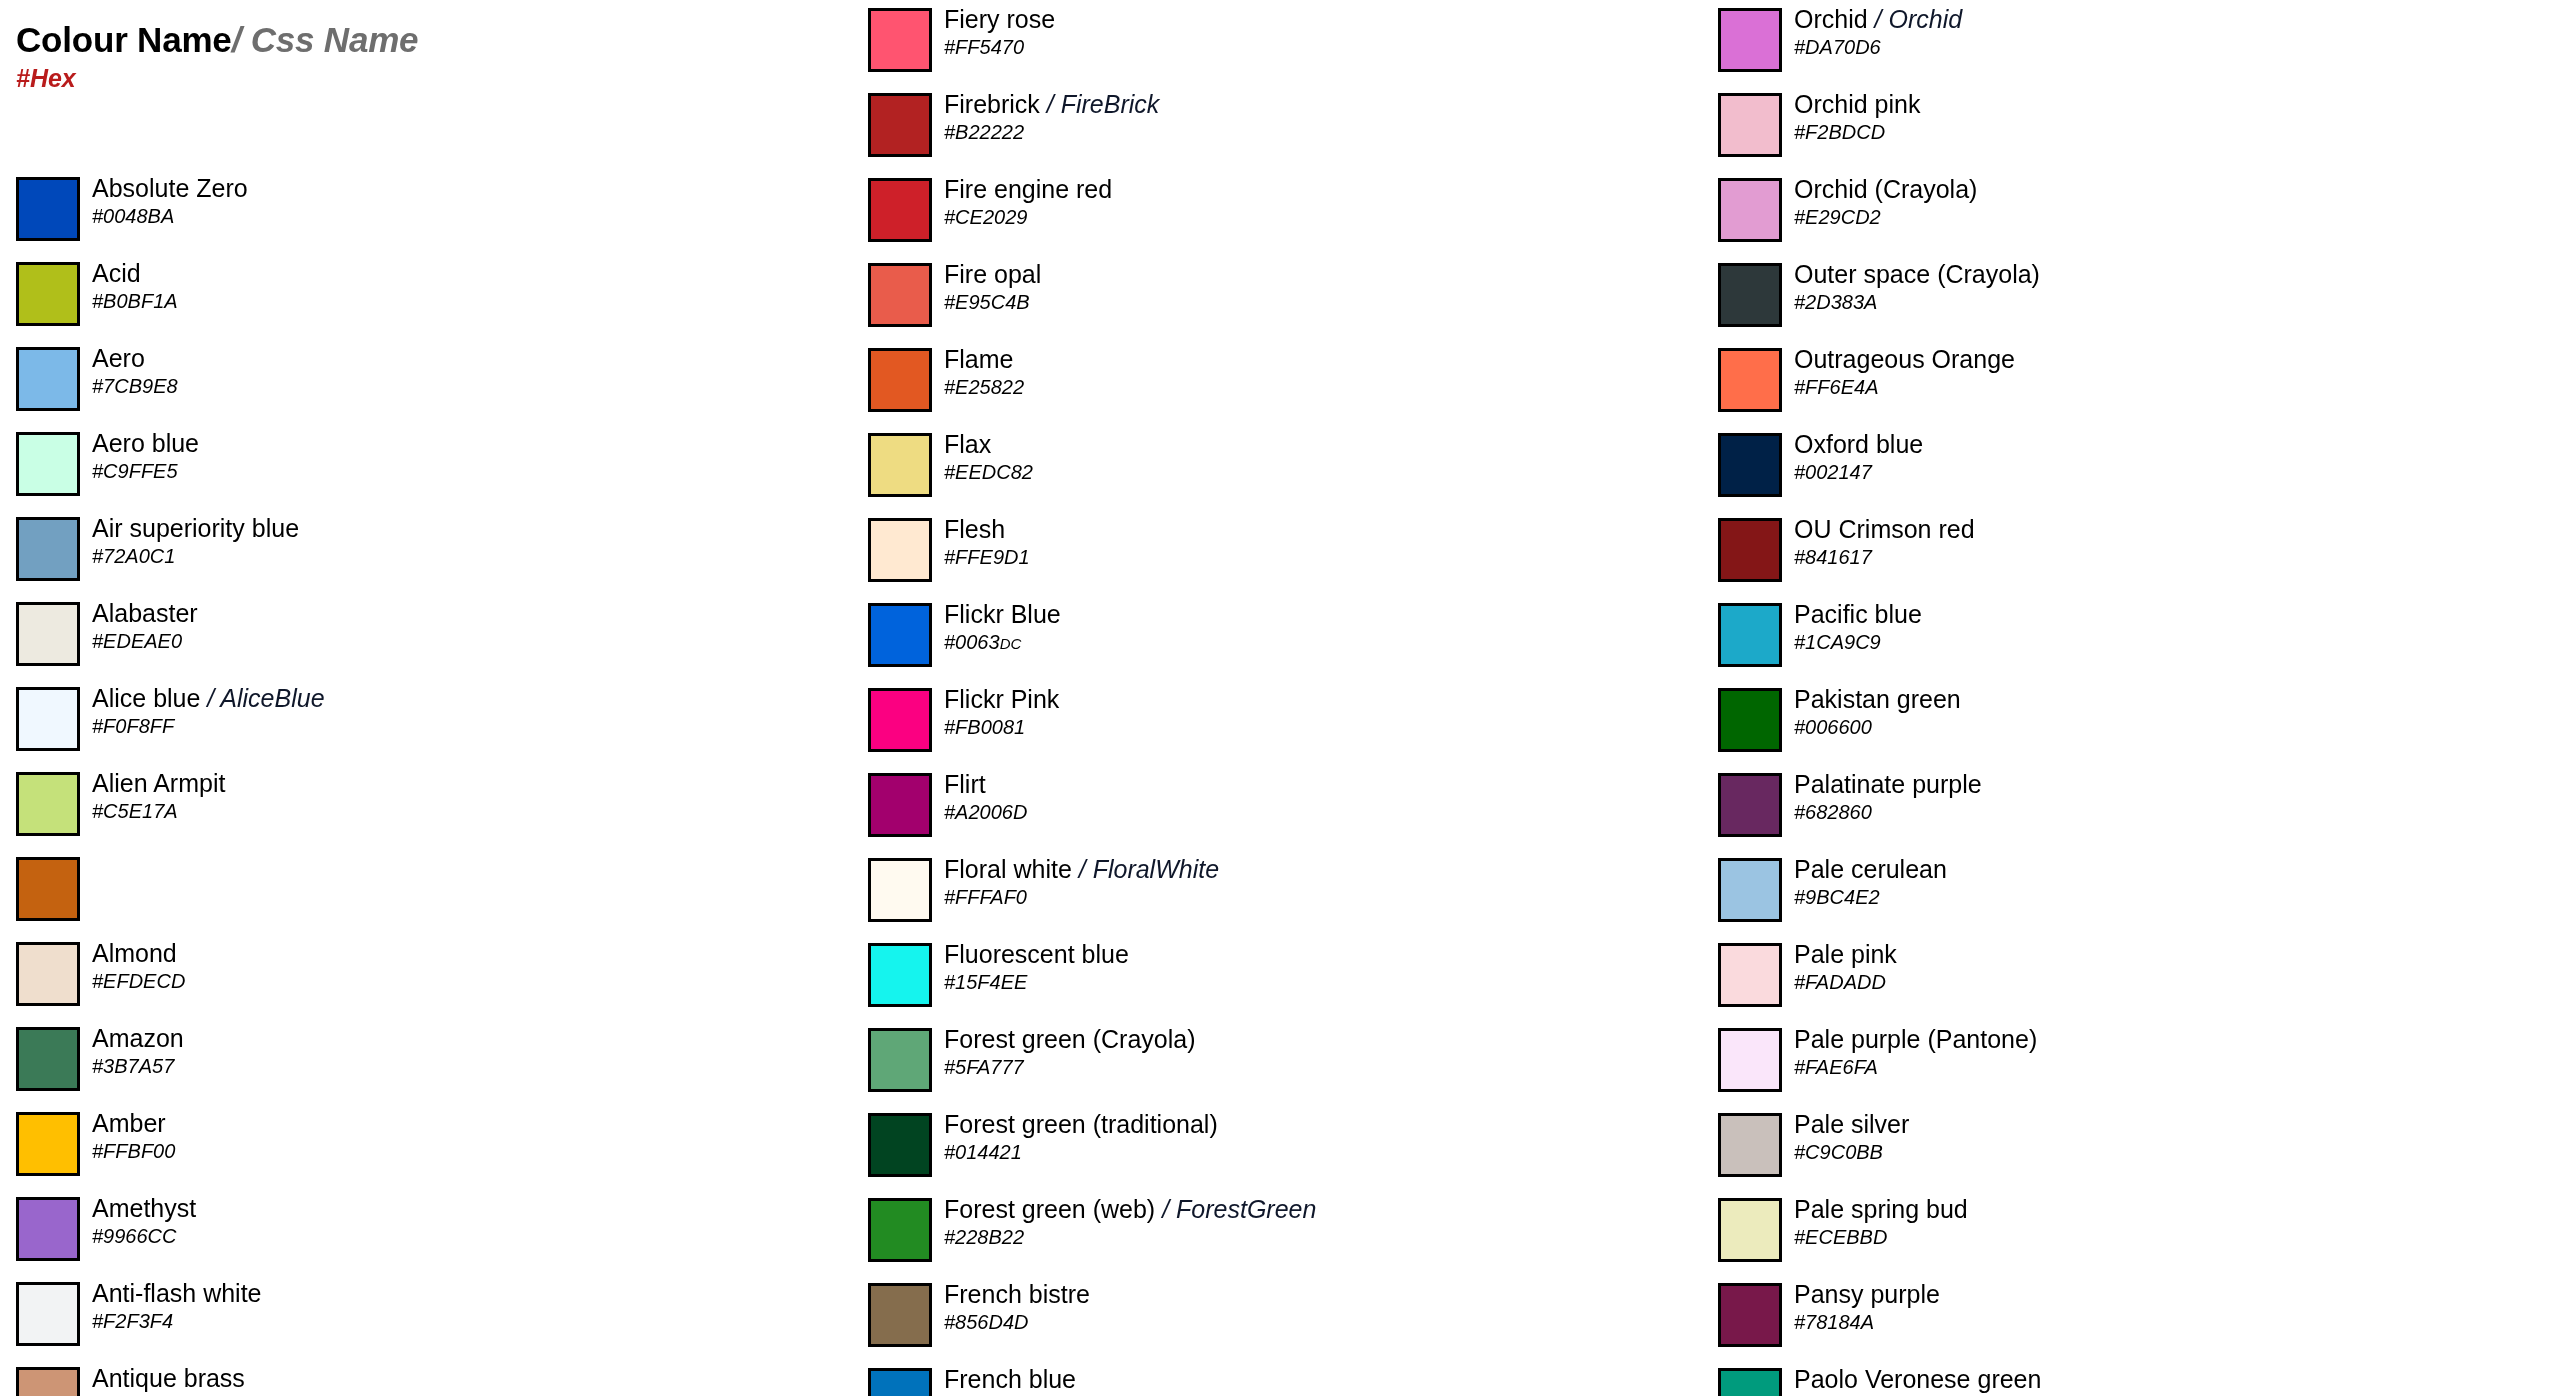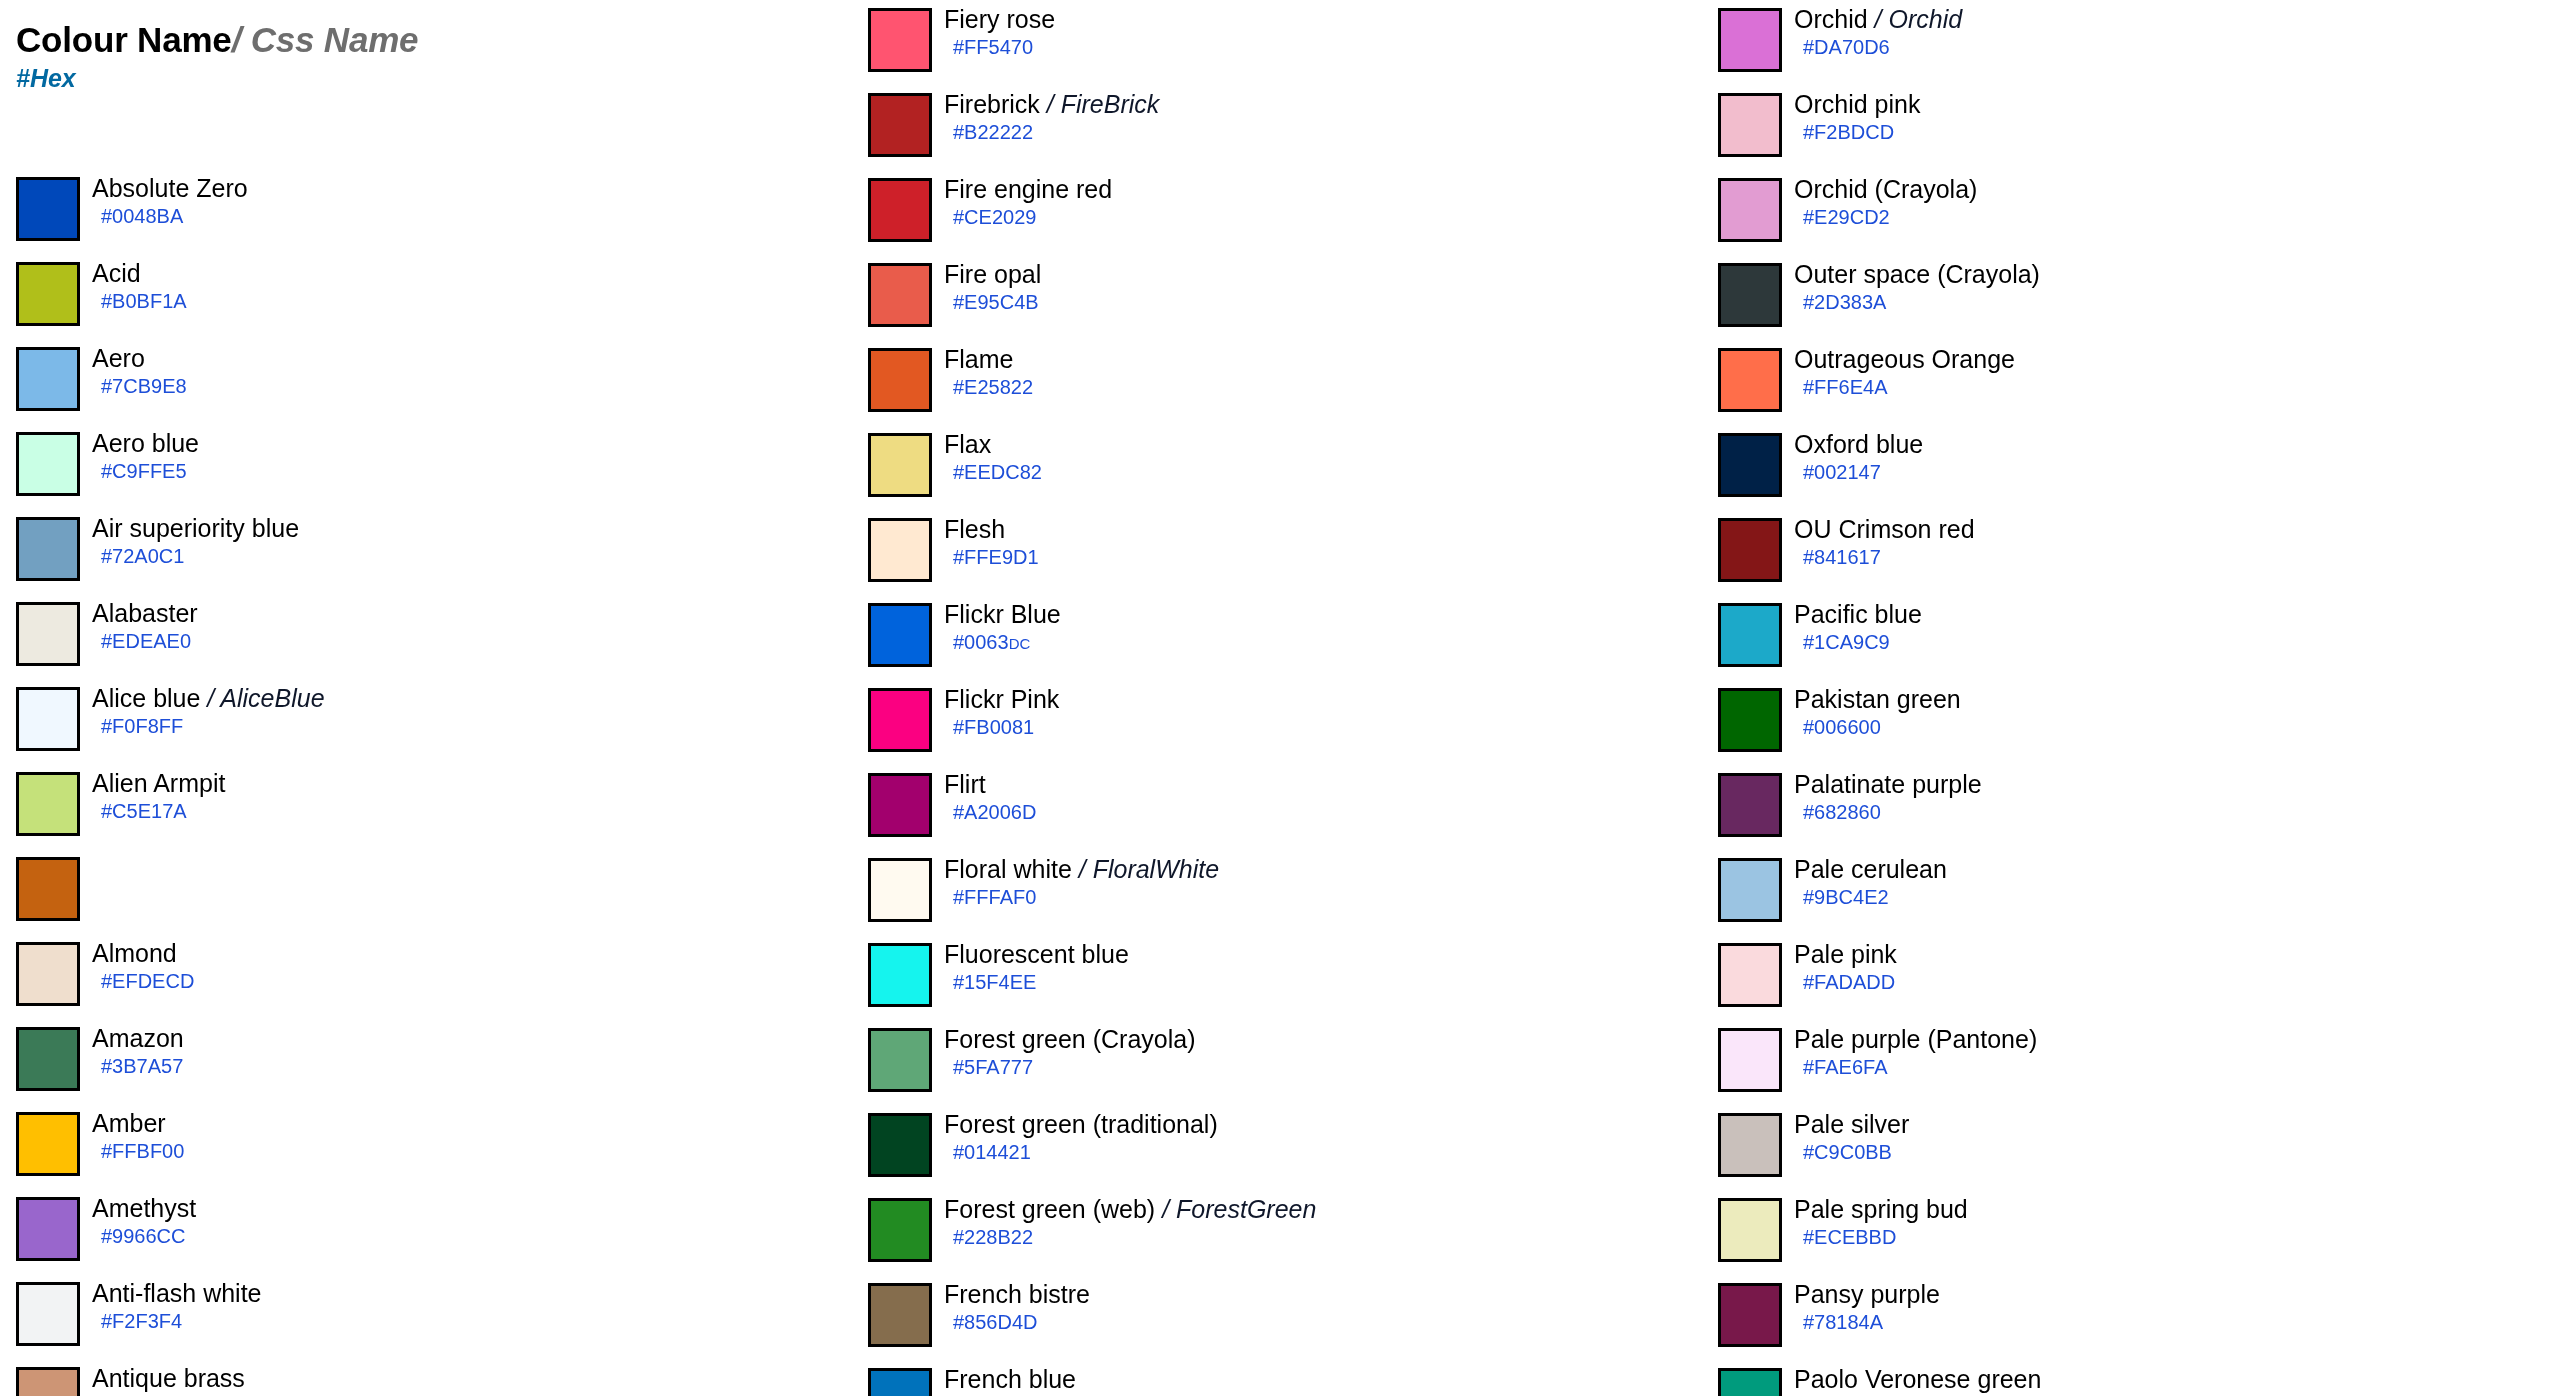--- a/index.html
+++ b/index.html
@@ -60,21 +60,21 @@
   .legend-css {
     color: #6e6e6e;
     font-style: italic;
     font-weight: bold;
   }
   .legend-line-2 {
     margin-top: 9px;
     font-size: 25px;
     font-weight: bold;
     font-style: italic;
-    color: #0369a1;
+    color: #b91c1c;
     white-space: nowrap;
   }
 
   
   .rows {
     position: absolute;
     left: 0;
     width: 840px;
   }
   #col-1 .rows { top: 169px; }
@@ -116,25 +116,26 @@
     color: #000000;
   }
   .swatch-css {
     color: #0f172a;
     font-style: italic;
     font-weight: normal;
   }
   .swatch-hex {
     position: absolute;
     top: 35px;
-    left: 9px;
+    left: 0;
     white-space: nowrap;
     font-size: 20px;
     line-height: 24px;
-    color: #1d4ed8;
+    font-style: italic;
+    color: #000000;
   }
   .hex-small {
     font-size: 15px;
   }
 </style>
 </head>
 <body>
 
 <div id="page">
 

